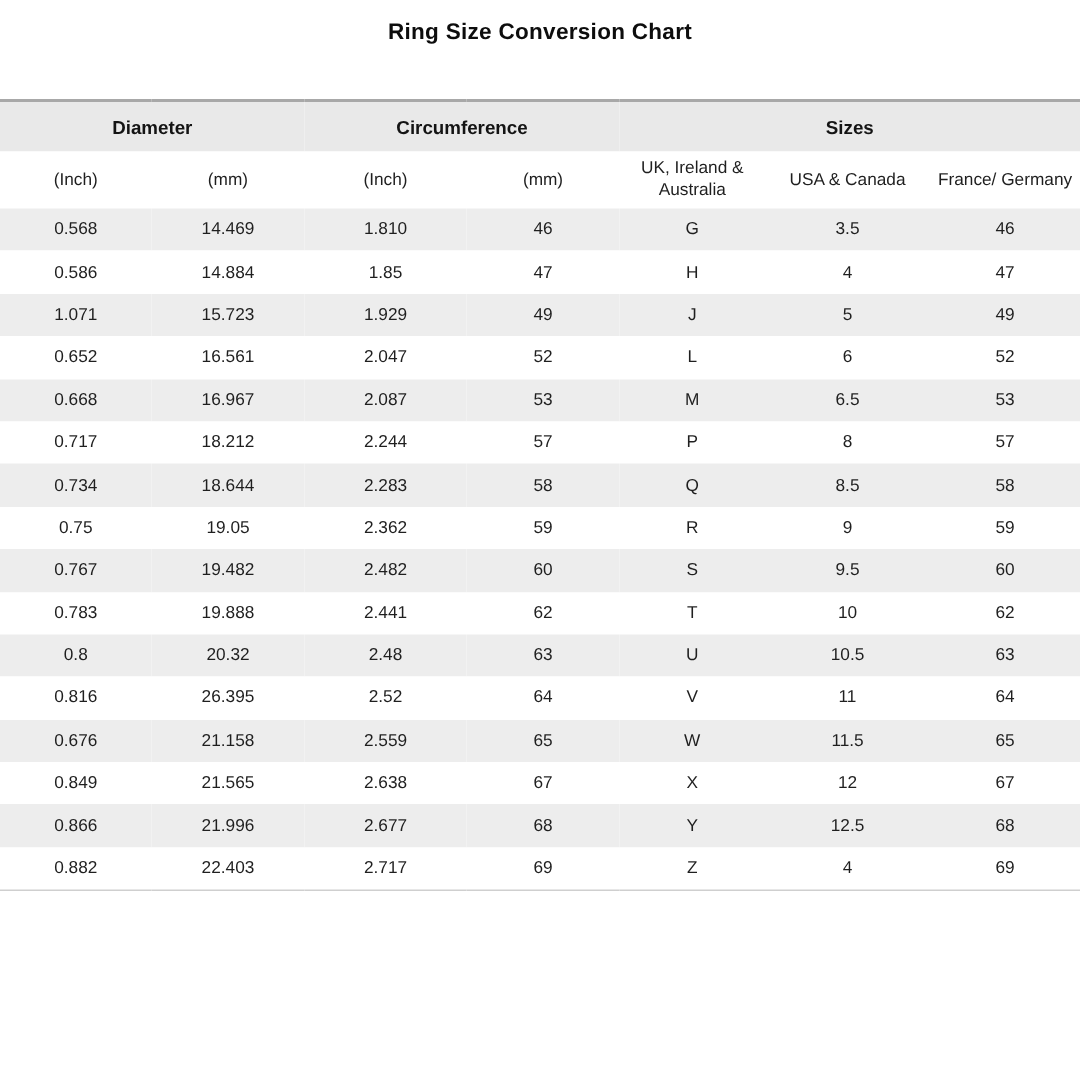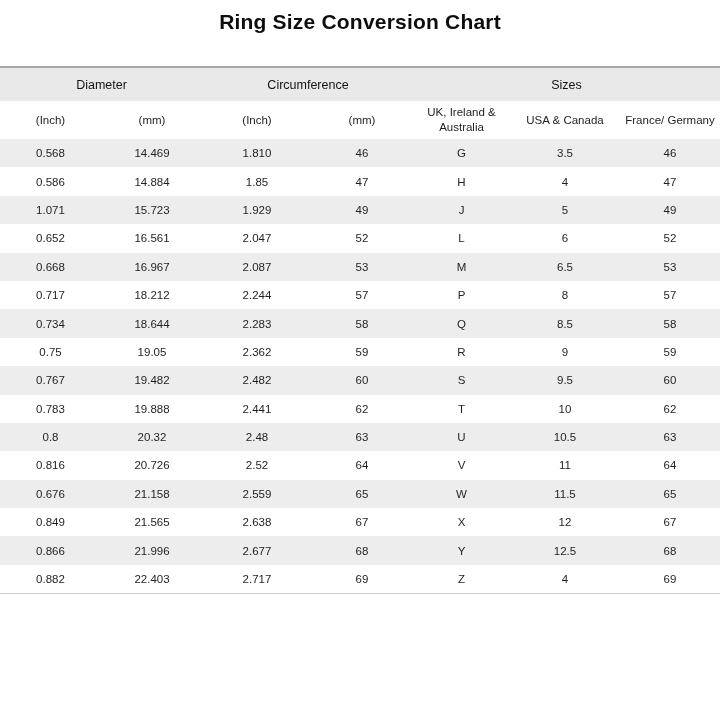--- a/index.html
+++ b/index.html
@@ -7,21 +7,21 @@
     padding: 0;
     background: #ffffff;
     width: 720px;
     height: 720px;
     overflow: hidden;
     font-family: "Liberation Sans", sans-serif;
     color: var(--text-color, #1f1f1f);
   }
   .page-title {
     margin: 12px 0 0 0;
-    font-size: 21px;
+    font-size: 15px;
     line-height: 20px;
     font-weight: bold;
     text-align: center;
     color: #0d0d0d;
     letter-spacing: 0.2px;
   }
   table.ring-table {
     width: 720px;
     margin-top: 34px;
     border-collapse: collapse;
@@ -33,21 +33,21 @@
     text-align: center;
     vertical-align: middle;
     padding: 0 4px;
     font-size: 11.5px;
     color: var(--text-color, #1f1f1f);
   }
   .ring-table thead tr.group-row th {
     height: 33px;
     background: var(--header-bg, #e9e9e9);
     font-size: 12.5px;
-    font-weight: normal;
+    font-weight: bold;
     color: #141414;
     margin-left: 36px;
   }
   .ring-table thead tr.label-row th {
     height: 38px;
     background: #ffffff;
     font-weight: normal;
     line-height: 1.3;
   }
   .ring-table tbody td {
@@ -184,21 +184,21 @@
         <td>0.8</td>
         <td>20.32</td>
         <td>2.48</td>
         <td>63</td>
         <td>U</td>
         <td>10.5</td>
         <td>63</td>
       </tr>
       <tr>
         <td>0.816</td>
-        <td>20.726</td>
+        <td>26.395</td>
         <td>2.52</td>
         <td>64</td>
         <td>V</td>
         <td>11</td>
         <td>64</td>
       </tr>
       <tr>
         <td>0.676</td>
         <td>21.158</td>
         <td>2.559</td>

